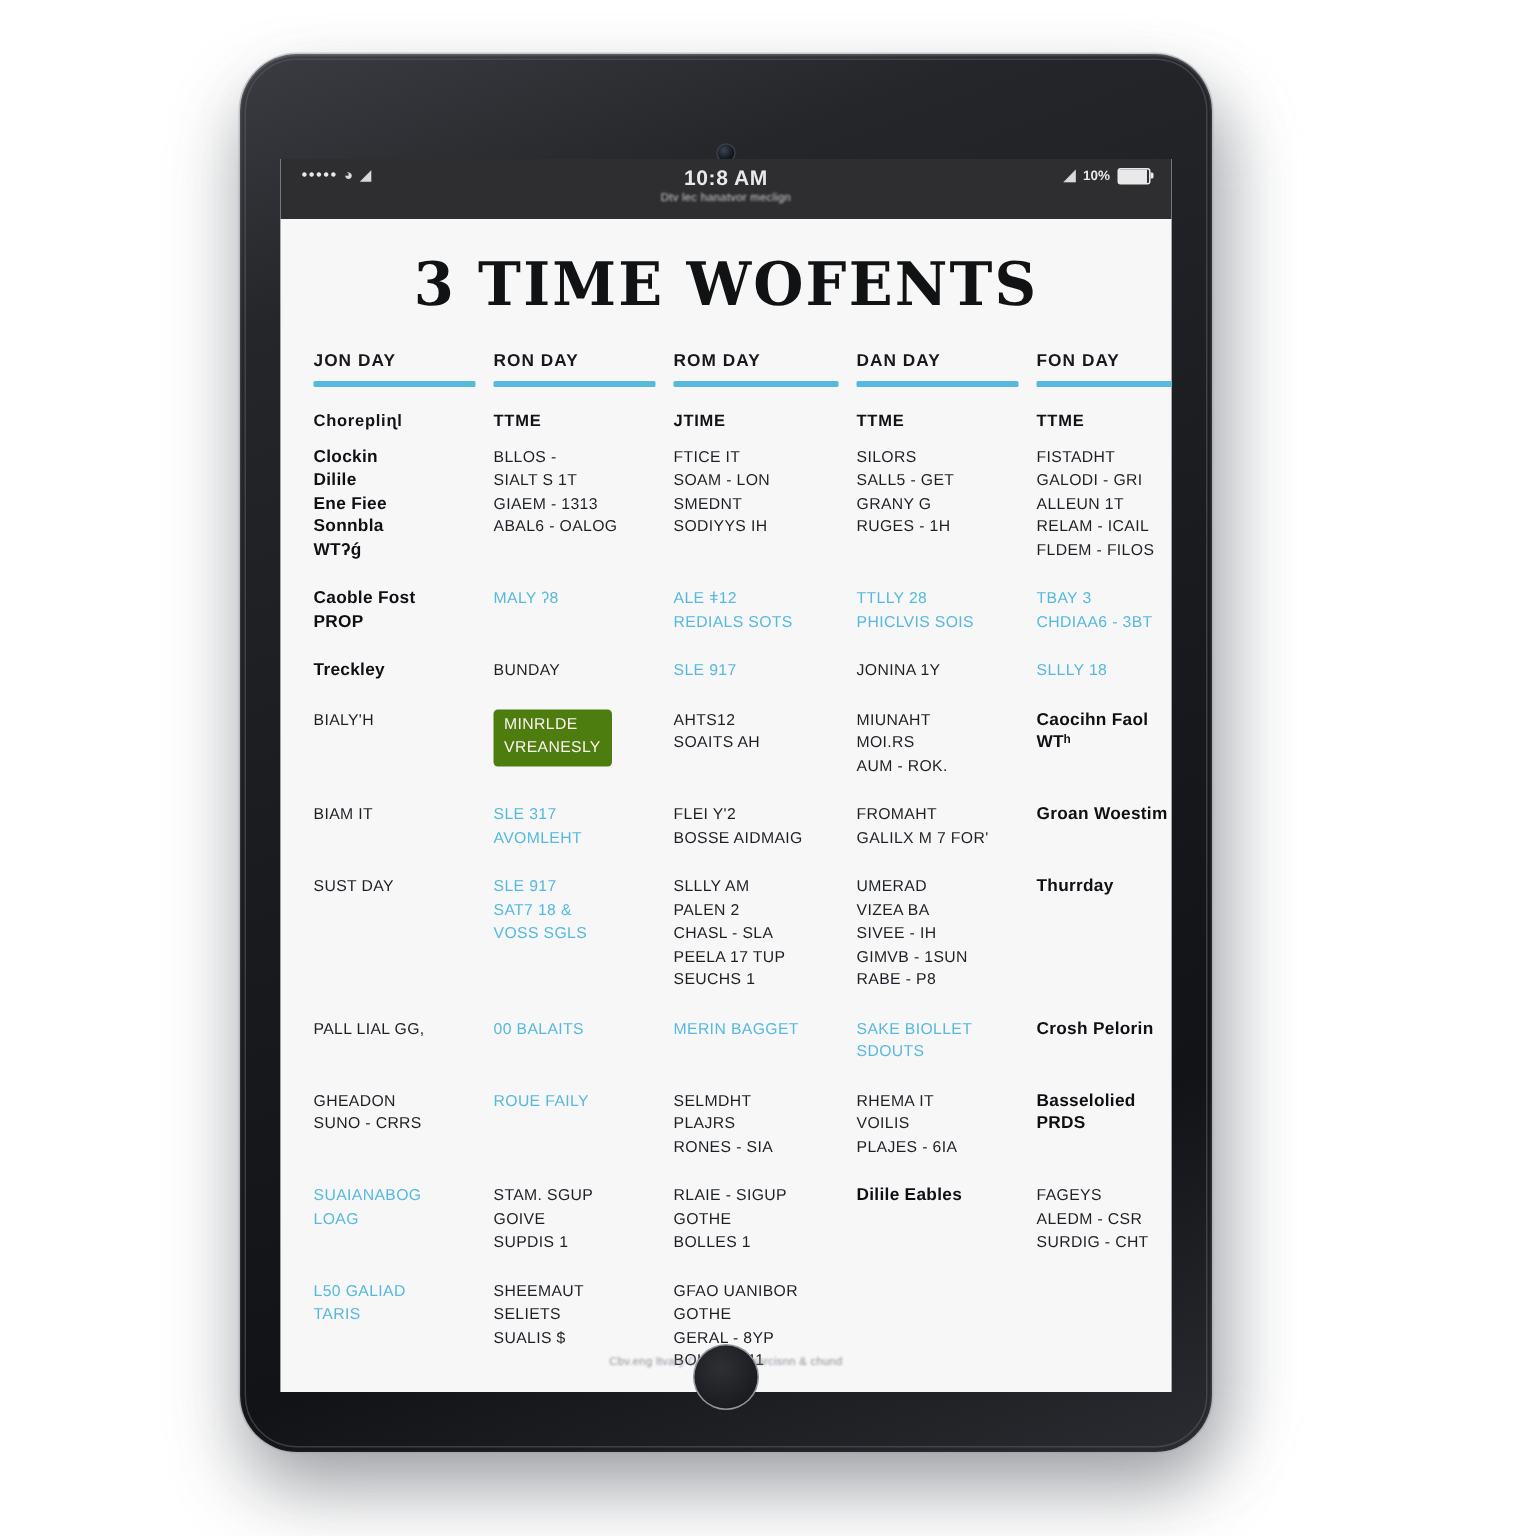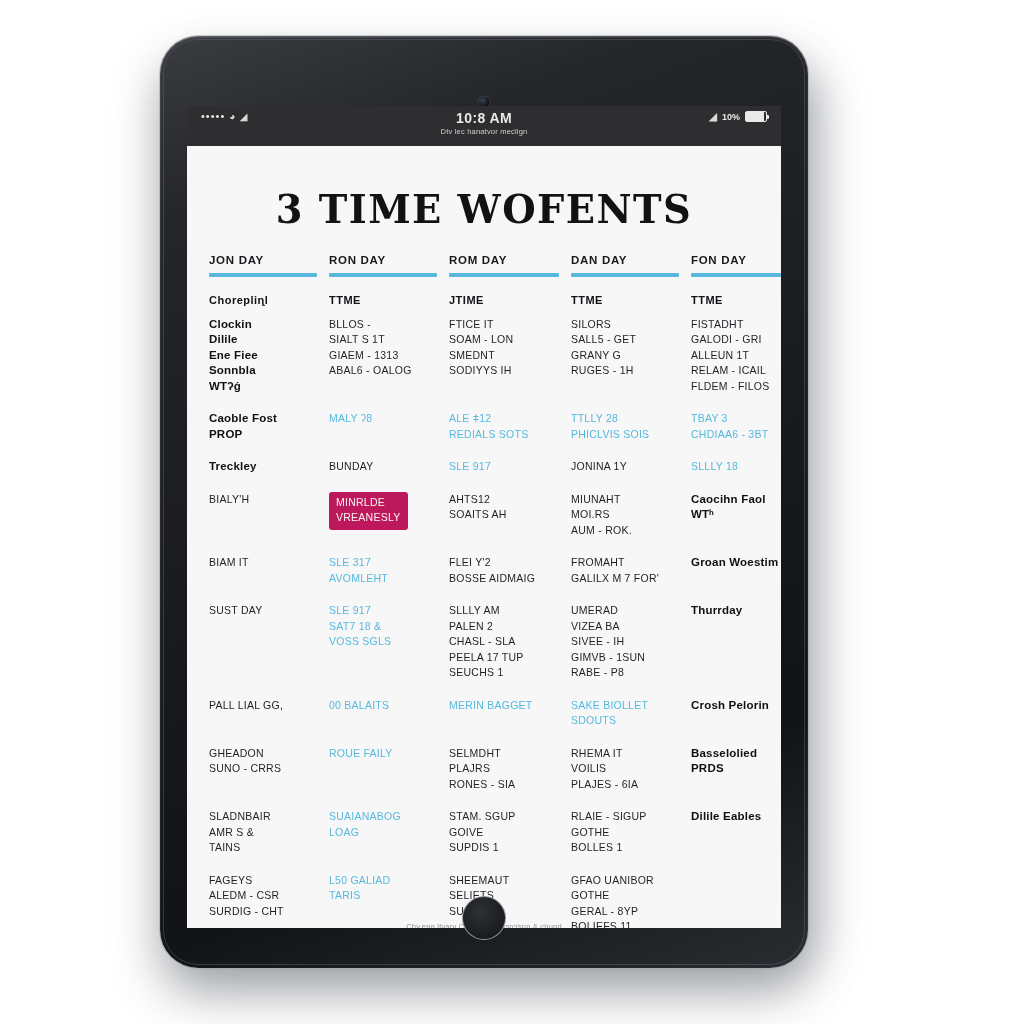--- a/index.html
+++ b/index.html
@@ -156,21 +156,20 @@
     border-radius: 0 1px 1px 0;
   }
 
   
   .page {
     height: 782px;
     background: #f7f7f8;
     padding: 14px 22px 0 22px;
     box-sizing: border-box;
     position: relative;
-    margin-top: 19px;
   }
 
   .page-title {
     text-align: center;
     font-family: "DejaVu Serif", serif;
     font-weight: bold;
     font-size: 40px;
     letter-spacing: 1.5px;
     color: #111214;
     margin: 6px 0 22px 0;
@@ -399,21 +398,21 @@
             <div class="cell">
               <div>
                 <div class="line blue" style="color: rgb(86, 185, 221);">SLLLY 18</div>
               </div>
             </div>
             <div class="cell">
               <div>
                 <div class="line">BIALY'H</div>
               </div>
             </div>
-            <div class="cell"><span class="hl" style="background: #be185d;"><div class="line">MINRLDE</div><div class="line">VREANESLY</div></span></div>
+            <div class="cell"><span class="hl" style="background: #4d7c0f;"><div class="line">MINRLDE</div><div class="line">VREANESLY</div></span></div>
             <div class="cell">
               <div>
                 <div class="line">AHTS12</div>
                 <div class="line">SOAITS AH</div>
               </div>
             </div>
             <div class="cell">
               <div>
                 <div class="line">MIUNAHT</div>
                 <div class="line">MOI.RS</div>
@@ -541,27 +540,20 @@
               </div>
             </div>
             <div class="cell">
               <div>
                 <div class="line strong">Basselolied</div>
                 <div class="line strong">PRDS</div>
               </div>
             </div>
             <div class="cell">
               <div>
-                <div class="line">SLADNBAIR</div>
-                <div class="line">AMR S &amp;</div>
-                <div class="line">TAINS</div>
-              </div>
-            </div>
-            <div class="cell">
-              <div>
                 <div class="line blue" style="color: rgb(86, 185, 221);">SUAIANABOG</div>
                 <div class="line blue" style="color: rgb(86, 185, 221);">LOAG</div>
               </div>
             </div>
             <div class="cell">
               <div>
                 <div class="line">STAM. SGUP</div>
                 <div class="line">GOIVE</div>
                 <div class="line">SUPDIS 1</div>
               </div>

